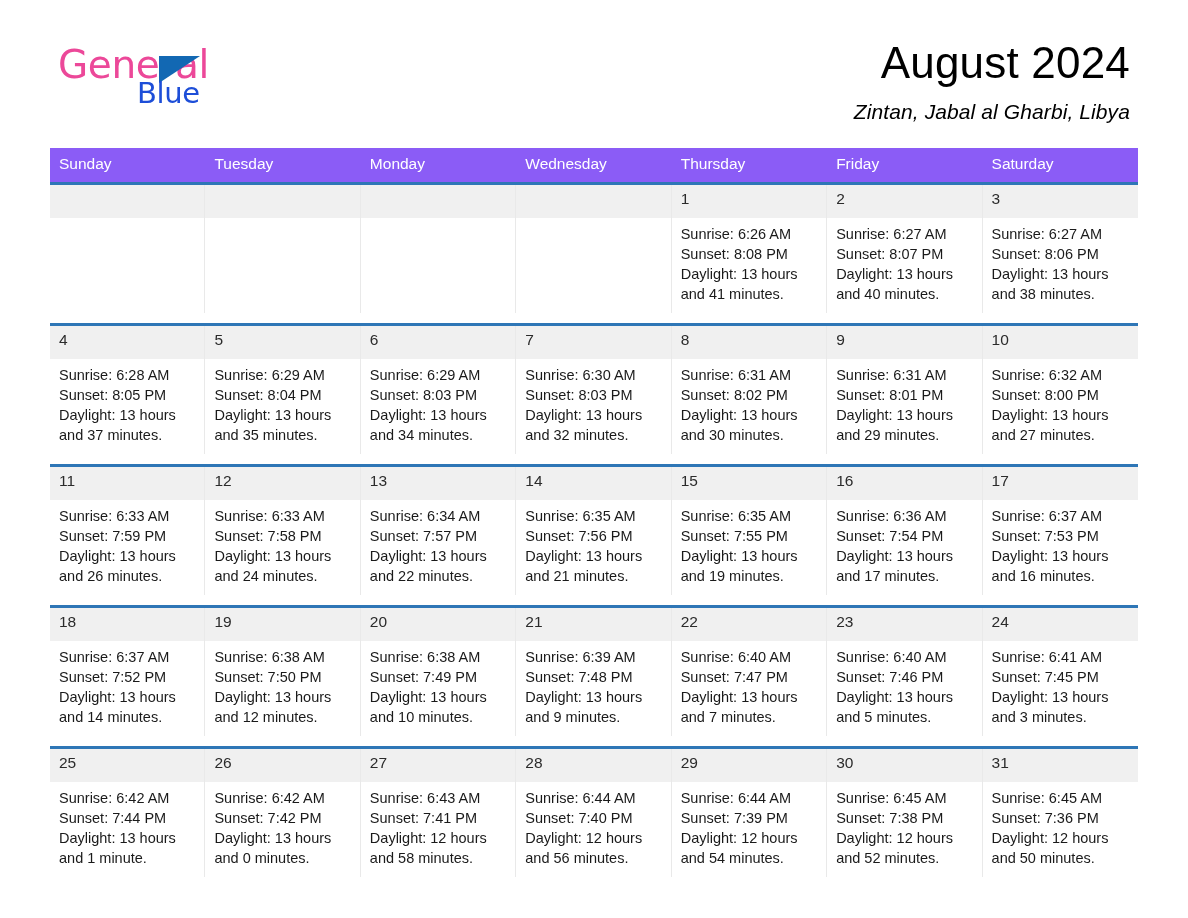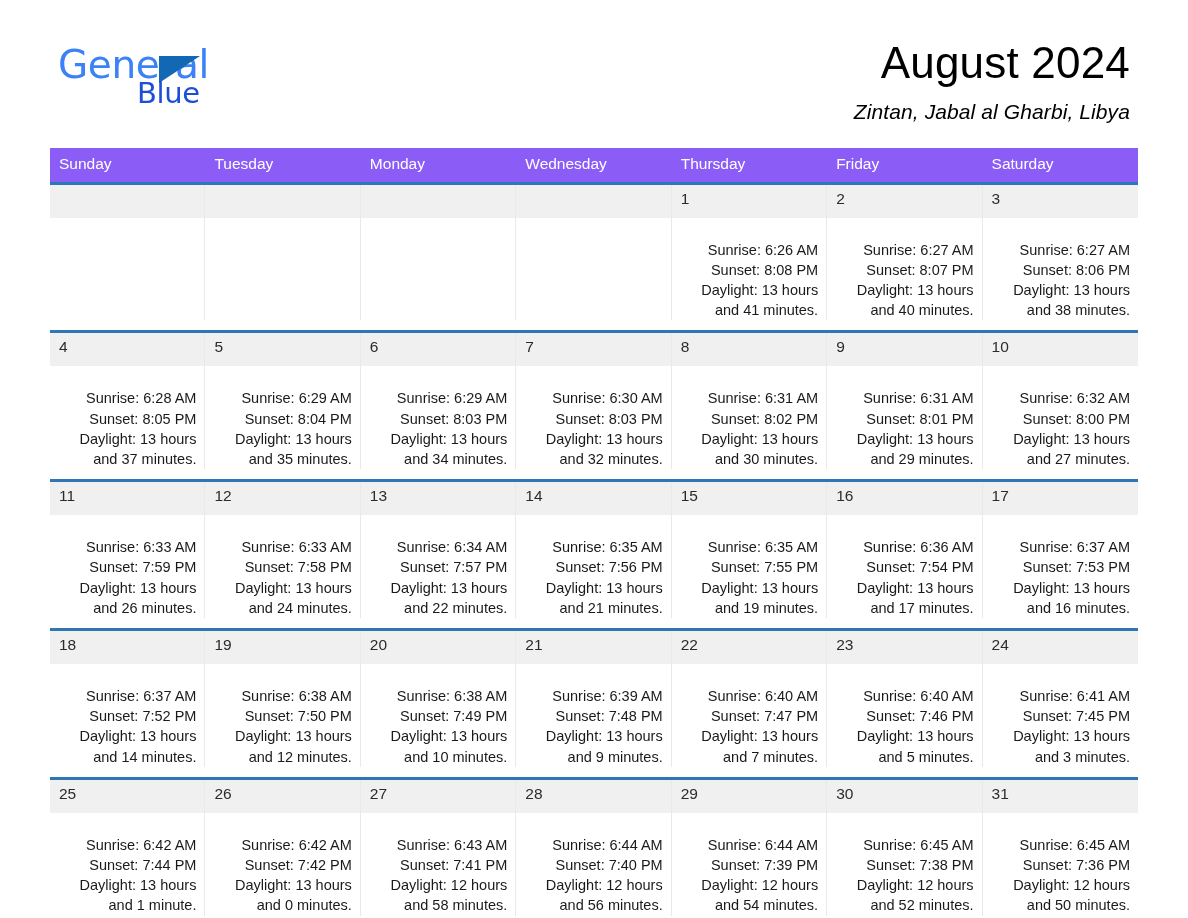--- a/index.html
+++ b/index.html
@@ -33,21 +33,21 @@
     top: 42px;
     width: 270px;
     height: 82px;
   }
   .logo-general {
     position: absolute;
     left: 0;
     top: 0;
     font-size: 39px;
     letter-spacing: -0.4px;
-    color: #3b82f6;
+    color: #ec4899;
     font-family: "DejaVu Sans", sans-serif;
     font-weight: 400;
   }
   .logo-tri {
     position: absolute;
     left: 101px;
     top: 14px;
     width: 0;
     height: 0;
     border-left: 41px solid #1268b3;
@@ -127,25 +127,24 @@
     padding: 5px 0 6px 9px;
     line-height: 1.15;
     min-height: 22px;
     box-sizing: content-box;
   }
   .day.empty .day-num {
     background: #f0f0f0;
     color: transparent;
   }
   .info {
-    padding: 22px 8px 0 9px;
+    padding: 6px 8px 0 9px;
     font-size: 14.5px;
     line-height: 20.2px;
     color: #1a1a1a;
-    text-align: right;
   }
   .info div {
     white-space: nowrap;
   }
   .info .wrap {
     white-space: normal;
   }
 </style>
 </head>
 <body>

